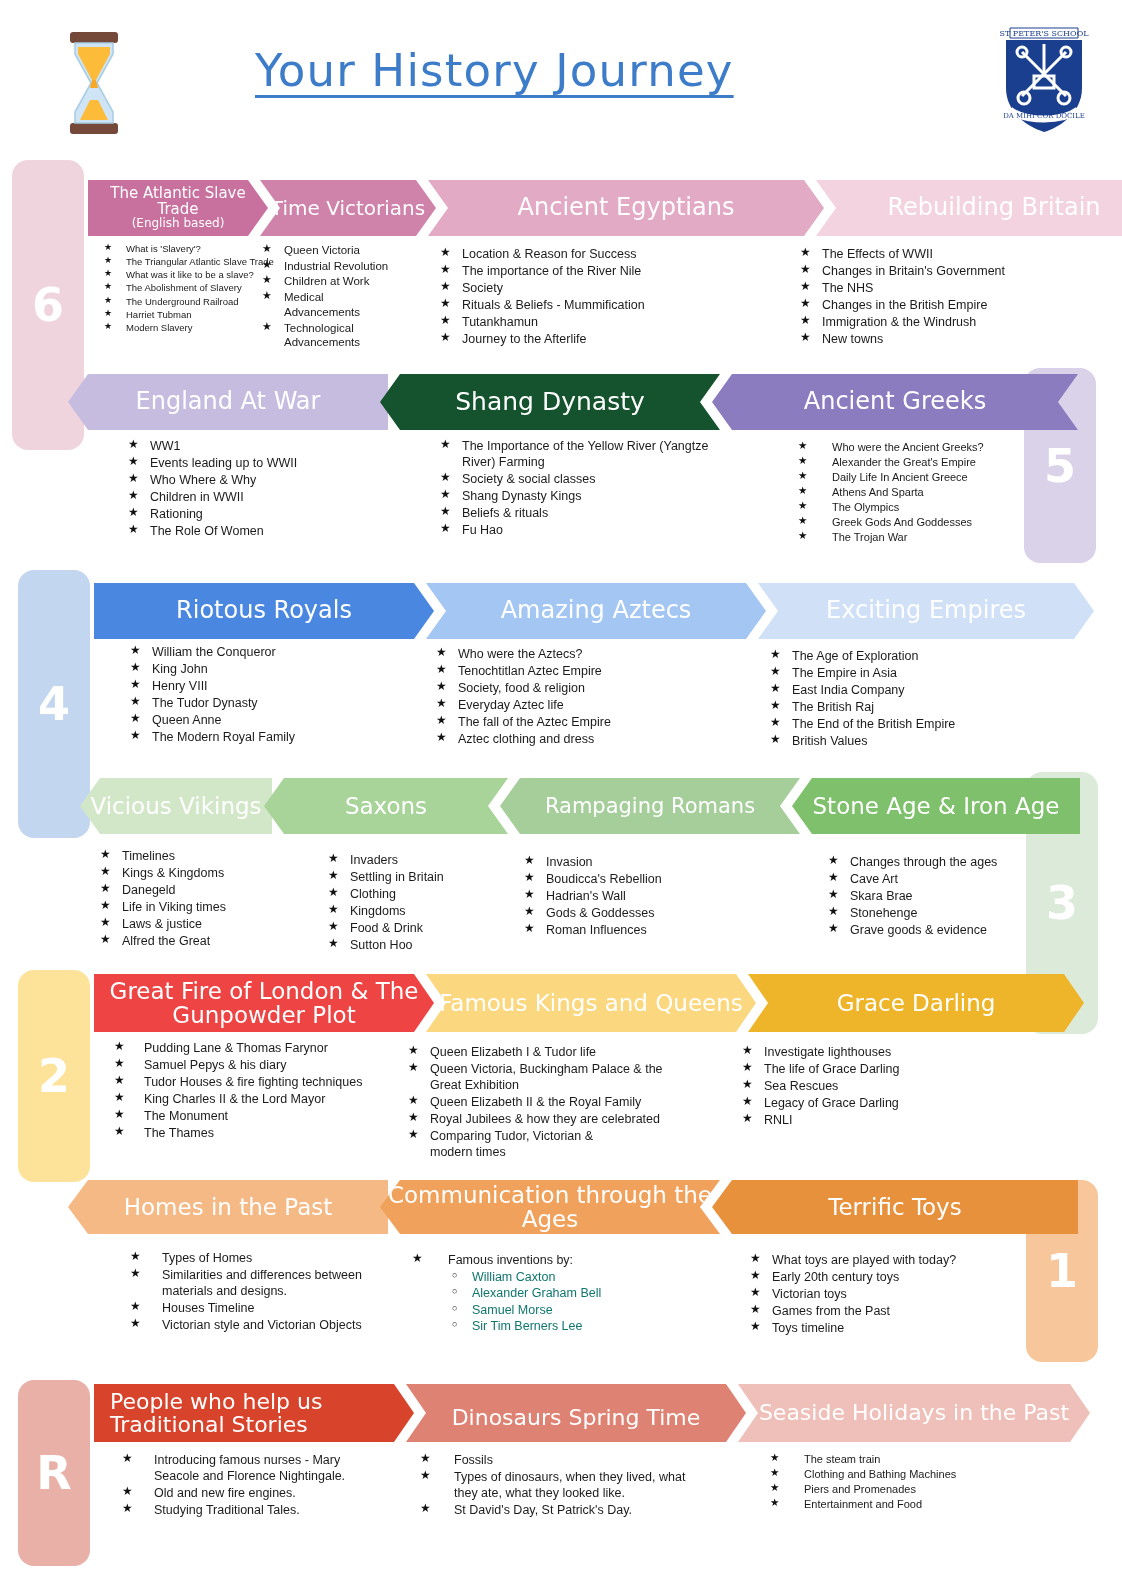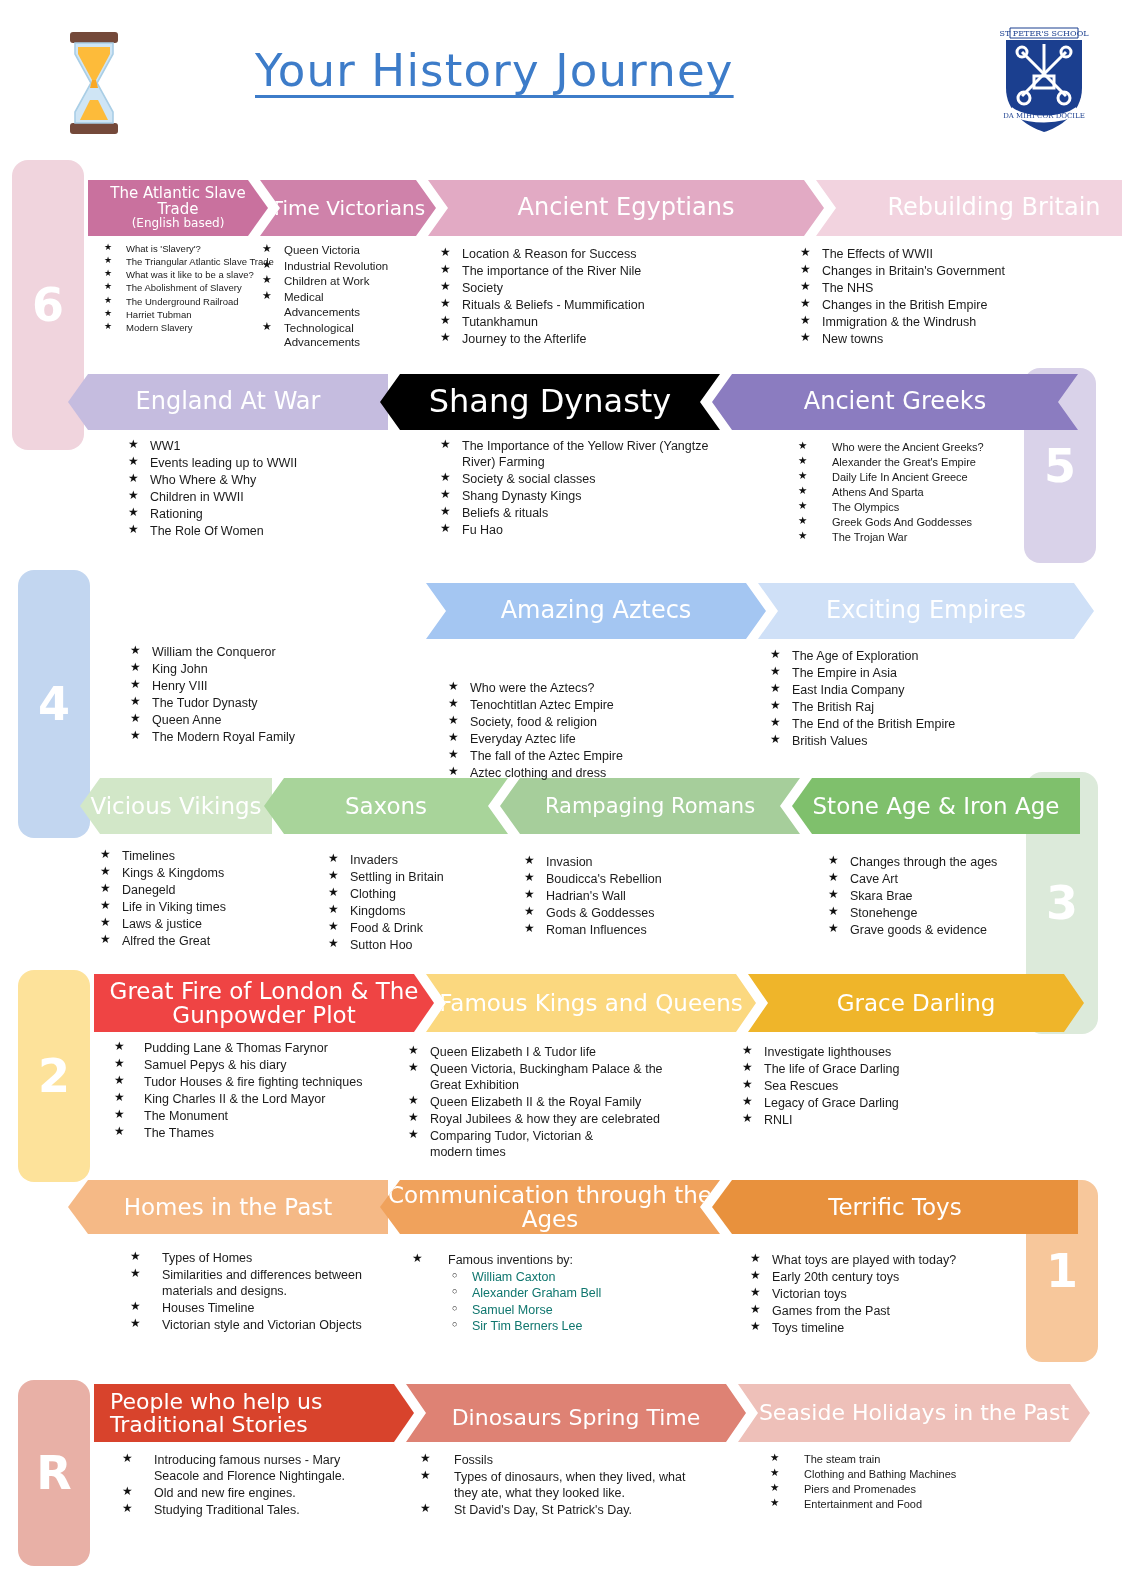--- a/index.html
+++ b/index.html
@@ -163,21 +163,21 @@
 
   <div class="band" style="left:0;top:0;width:1122px;height:0;">
     <div class="yeartab" style="left:1024px;top:368px;height:195px;background:#d9d2e9;">
       <span>5</span>
     </div>
 
     <div class="rowstrip" style="left:68px;top:374px;width:1010px;">
       <div class="chev" style="left:0;width:320px;background:#c5bcdf;clip-path:polygon(20px 0,320px 0,320px 56px,20px 56px,0 28px);font-size:24px;">
         <span class="t">England At War</span>
       </div>
-      <div class="chev" style="left:312px;width:340px;background:#000000;clip-path:polygon(20px 0,340px 0,320px 28px,340px 56px,20px 56px,0 28px);font-size:32px;">
+      <div class="chev" style="left:312px;width:340px;background:#14532d;clip-path:polygon(20px 0,340px 0,320px 28px,340px 56px,20px 56px,0 28px);font-size:25px;">
         <span class="t">Shang Dynasty</span>
       </div>
       <div class="chev" style="left:644px;width:366px;background:#8b7cc0;clip-path:polygon(20px 0,366px 0,346px 28px,366px 56px,20px 56px,0 28px);font-size:24px;">
         <span class="t">Ancient Greeks</span>
       </div>
     </div>
 
     <div class="items" style="left:128px;top:438px;width:280px;font-size:12.5px;line-height:1.48;">
       <div class="it">WW1</div>
       <div class="it">Events leading up to WWII</div>
@@ -205,38 +205,41 @@
       <div class="it" style="padding-left:34px;">The Trojan War</div>
     </div>
   </div>
 
   <div class="band" style="left:0;top:0;width:1122px;height:0;">
     <div class="yeartab" style="left:18px;top:570px;height:268px;background:#c2d6f0;">
       <span>4</span>
     </div>
 
     <div class="rowstrip" style="left:94px;top:583px;width:1000px;">
+      <div class="chev" style="left:0;width:340px;background:#4a87e0;clip-path:polygon(0 0,320px 0,340px 28px,320px 56px,0 56px);font-size:24px;">
+        <span class="t">Riotous Royals</span>
+      </div>
       <div class="chev" style="left:332px;width:340px;background:#a4c6f2;clip-path:polygon(0 0,320px 0,340px 28px,320px 56px,0 56px,20px 28px);font-size:24px;">
         <span class="t">Amazing Aztecs</span>
       </div>
       <div class="chev" style="left:664px;width:336px;background:#cfe0f7;clip-path:polygon(0 0,316px 0,336px 28px,316px 56px,0 56px,20px 28px);font-size:24px;">
         <span class="t">Exciting Empires</span>
       </div>
     </div>
 
     <div class="items" style="left:130px;top:644px;width:260px;font-size:12.5px;line-height:1.45;">
       <div class="it">William the Conqueror</div>
       <div class="it">King John</div>
       <div class="it">Henry VIII</div>
       <div class="it">The Tudor Dynasty</div>
       <div class="it">Queen Anne</div>
       <div class="it">The Modern Royal Family</div>
     </div>
 
-    <div class="items" style="left:448px;top:646px;width:260px;font-size:12.5px;line-height:1.45;margin-top:34px;">
+    <div class="items" style="left:436px;top:646px;width:260px;font-size:12.5px;line-height:1.45;">
       <div class="it">Who were the Aztecs?</div>
       <div class="it">Tenochtitlan Aztec Empire</div>
       <div class="it">Society, food &amp; religion</div>
       <div class="it">Everyday Aztec life</div>
       <div class="it">The fall of the Aztec Empire</div>
       <div class="it">Aztec clothing and dress</div>
     </div>
 
     <div class="items" style="left:770px;top:648px;width:260px;font-size:12.5px;line-height:1.45;">
       <div class="it">The Age of Exploration</div>

